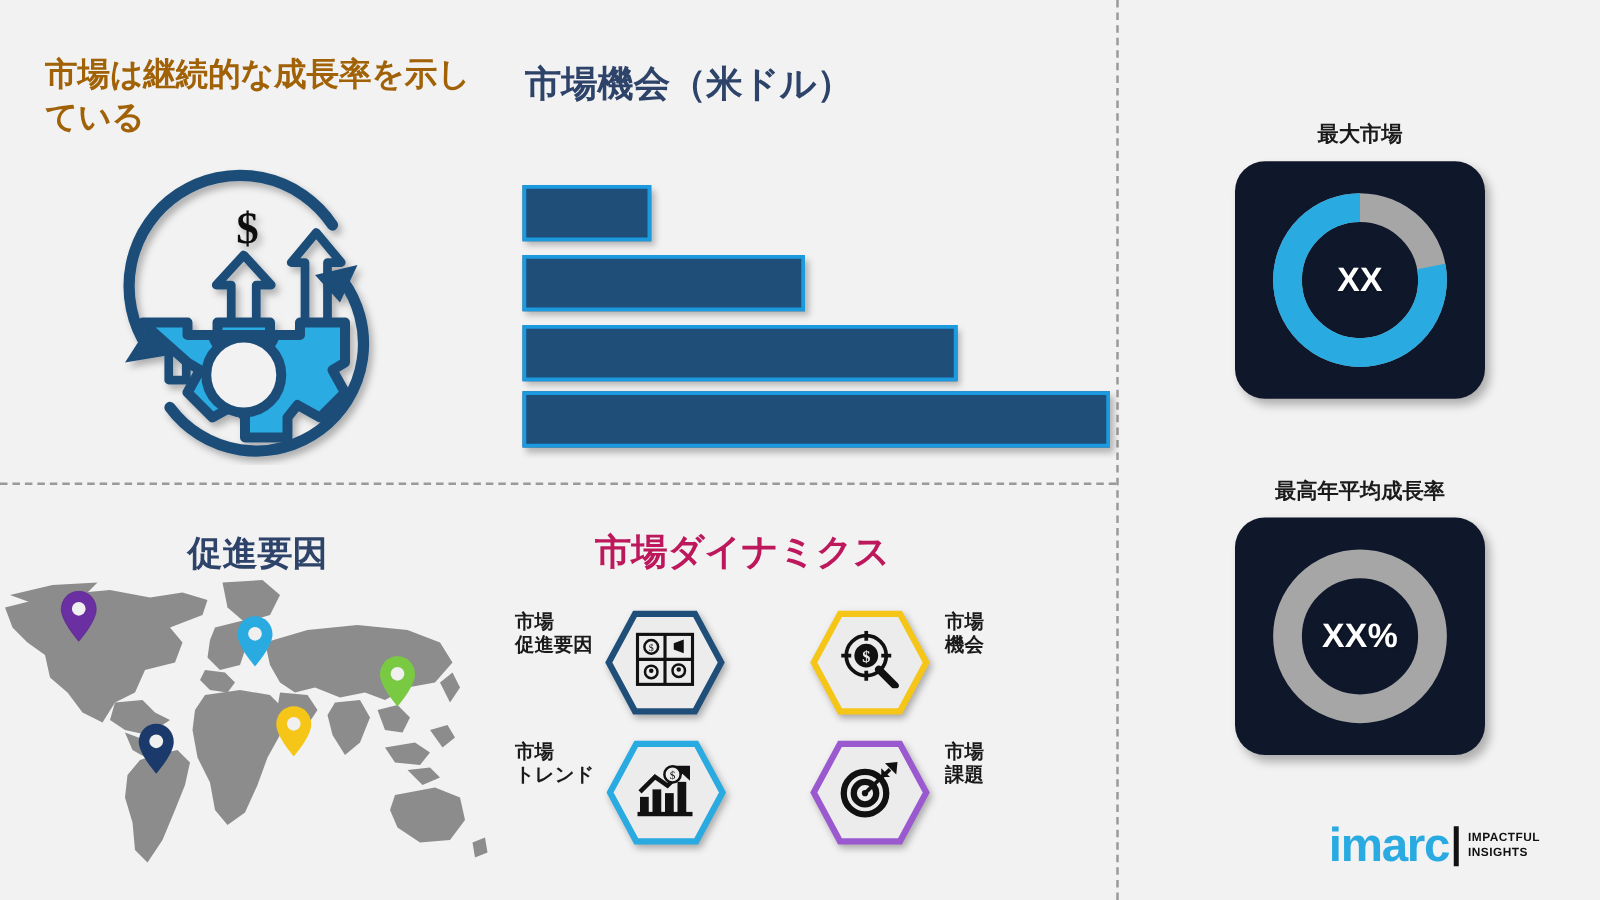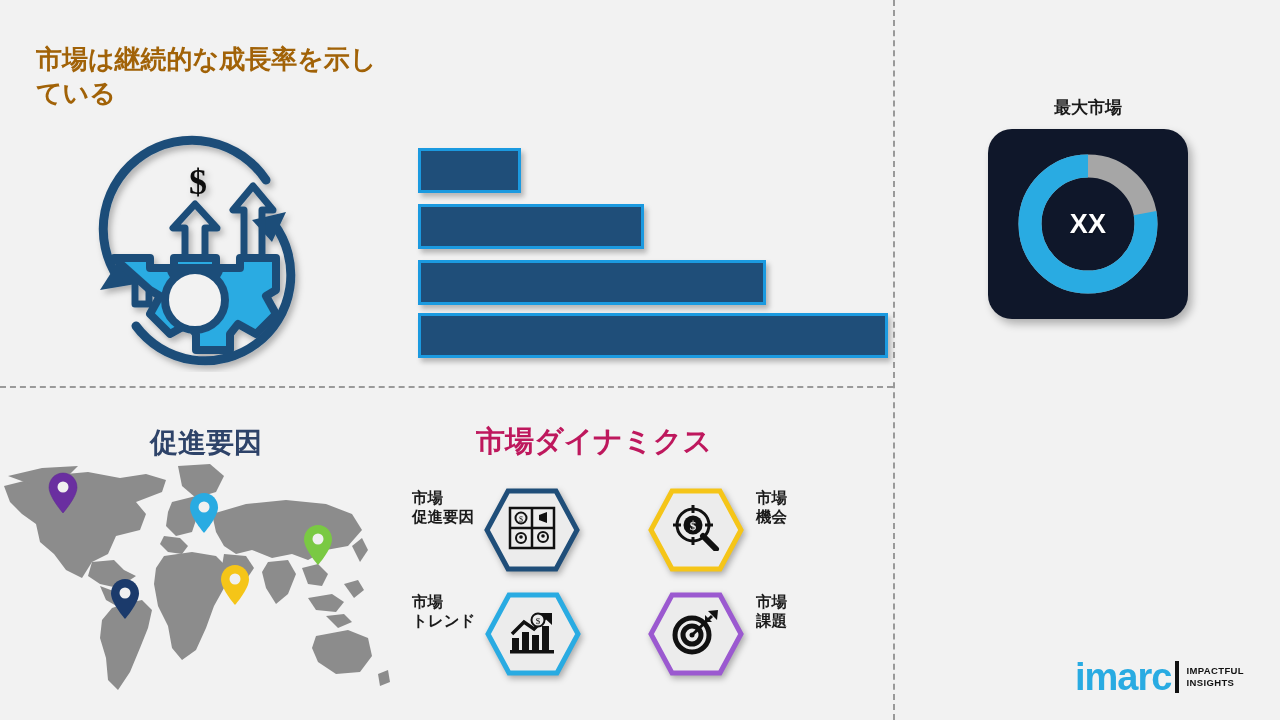--- a/index.html
+++ b/index.html
@@ -77,21 +77,21 @@
   }
   .donut-card svg { position:absolute; left:50%; top:50%; transform:translate(-50%,-50%); }
   .donut-center {
     position:absolute; left:50%; top:50%; transform:translate(-50%,-50%);
     color:#ffffff; font-weight:bold; font-size:27px; letter-spacing:.01em;
     text-shadow:1px 1px 2px rgba(0,0,0,.3);
   }
 
   
   #brand-logo { position:absolute; left:1063px; top:658px; display:flex; align-items:center; }
-  #logo-word { font-size:38px; font-weight:bold; color:#29ABE2; letter-spacing:-1px; line-height:1; position:relative;margin-left:12px; }
+  #logo-word { font-size:38px; font-weight:bold; color:#29ABE2; letter-spacing:-1px; line-height:1; position:relative; }
   #logo-bar { width:4px; height:32px; background:#111; margin:0 7px 0 4px; }
   #logo-tag { font-size:9.5px; font-weight:bold; color:#111; line-height:1.25; letter-spacing:.04em; white-space:pre-line; }
 </style>
 </head>
 <body>
 
 <div class="slide">
 
   <div class="v-divider"></div>
   <div class="h-divider"></div>
@@ -120,20 +120,21 @@
 
         <path d="M 44 130 L 80 130 L 80 140 L 104 140 L 104 130 L 146 130 L 146 140 L 170 140 L 170 130 L 206 130
                  L 206 162 L 196 168 L 206 186 L 186 206 L 168 196 L 160 206 L 160 222 L 126 222 L 126 206
                  L 118 196 L 100 206 L 80 186 L 90 168 L 80 162 Z" fill="#29ABE2" stroke="#1f4e79" stroke-width="8" stroke-linejoin="round"></path>
         <path d="M 100 140 A 26 26 0 0 0 150 140 Z" fill="#29ABE2" stroke="#1f4e79" stroke-width="8" stroke-linejoin="round"></path>
         <circle cx="125" cy="172" r="30" fill="#f2f2f2" stroke="#1f4e79" stroke-width="8"></circle>
       </g>
     </svg>
   </div>
 
+  <div id="opportunity-title">市場機会（米ドル）</div>
 
   <div id="bar-chart">
     <div class="bar-row" style="top:8px;height:45px;width:100%;">
       <div class="bar" style="width:22%;"></div>
     </div>
     <div class="bar-row" style="top:64px;height:45px;width:100%;">
       <div class="bar" style="width:48%;"></div>
     </div>
     <div class="bar-row" style="top:120px;height:45px;width:100%;">
       <div class="bar" style="width:74%;"></div>
@@ -313,20 +314,30 @@
     <div class="donut-title">最大市場</div>
     <div class="donut-card">
       <svg width="160" height="160" viewBox="0 0 160 160">
         <circle cx="80" cy="80" r="58" fill="none" stroke="#a6a6a6" stroke-width="23"></circle>
         <circle cx="80" cy="80" r="58" fill="none" stroke="#29ABE2" stroke-width="23" stroke-dasharray="284.3 364.4" stroke-dashoffset="-80.1" transform="rotate(-90 80 80)"></circle>
       </svg>
       <div class="donut-center">XX</div>
     </div>
   </div>
 
+  <div class="donut-block" style="left:958px;top:381px;">
+    <div class="donut-title">最高年平均成長率</div>
+    <div class="donut-card">
+      <svg width="160" height="160" viewBox="0 0 160 160">
+        <circle cx="80" cy="80" r="58" fill="none" stroke="#a6a6a6" stroke-width="23"></circle>
+        <circle cx="80" cy="80" r="58" fill="none" stroke="#f5c518" stroke-width="23" stroke-dasharray="138.5 364.4" stroke-dashoffset="138.5" transform="rotate(-90 80 80)"></circle>
+      </svg>
+      <div class="donut-center">XX%</div>
+    </div>
+  </div>
 
   <div id="brand-logo">
     <div id="logo-word">imarc</div>
     <div id="logo-bar"></div>
     <div id="logo-tag">IMPACTFUL
 INSIGHTS</div>
   </div>
 
 </div>
 

